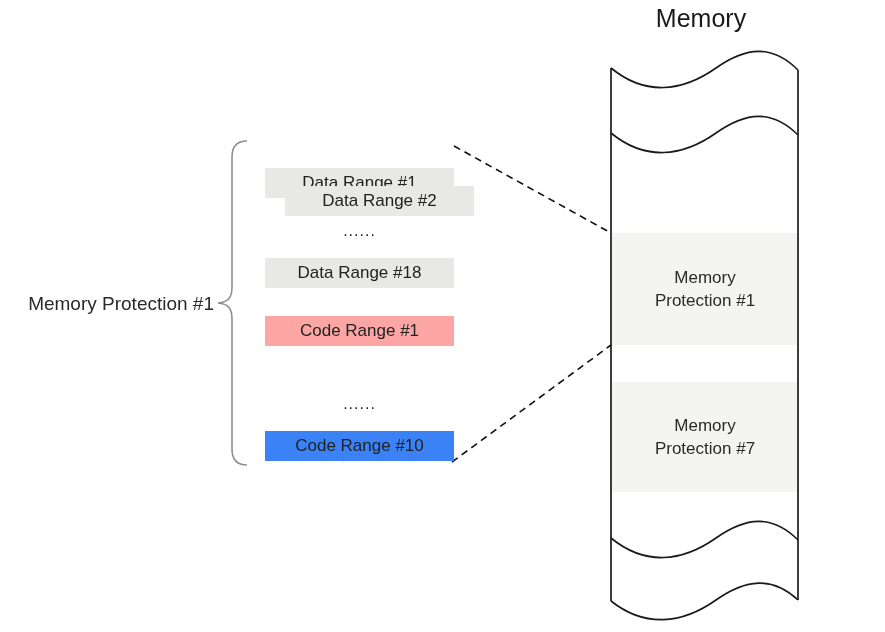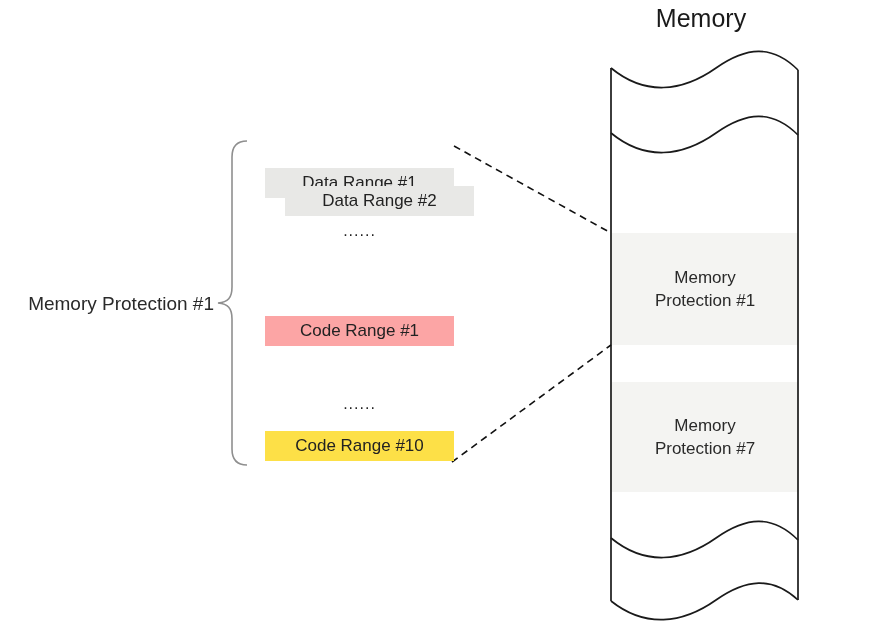--- a/index.html
+++ b/index.html
@@ -109,22 +109,23 @@
     <path d="M 247 141 C 236 141 232 147 232 157 L 232 287 C 232 298 228 302 218 303 C 228 304 232 308 232 319 L 232 449 C 232 459 236 465 247 465" fill="none" stroke="#8f8f8f" stroke-width="1.6"></path>
   </svg>
 
   <div class="txt diagram-title">Memory</div>
 
   <div class="txt brace-label">Memory Protection #1</div>
 
   <div class="range-box data" style="top: 146px; background: rgb(232, 232, 230); margin-top: 22px;">Data Range #1</div>
   <div class="range-box data" style="top: 186px; background: rgb(232, 232, 230); margin-left: 20px;">Data Range #2</div>
   <div class="ellipsis-row" style="top:222px">......</div>
+  <div class="range-box data" style="top: 258px; background: rgb(232, 232, 230);">Data Range #18</div>
 
   <div class="range-box code" style="top: 316px; background: #fca5a5;">Code Range #1</div>
   <div class="ellipsis-row" style="top:395px">......</div>
-  <div class="range-box code" style="top: 431px; background: #fde047;">Code Range #10</div>
+  <div class="range-box code" style="top: 431px; background: #3b82f6;">Code Range #10</div>
 
   <div class="region-label" style="top:266px">Memory Protection #1</div>
   <div class="region-label" style="top:414px">Memory Protection #7</div>
 
 
 </div>
 
 </body></html>

